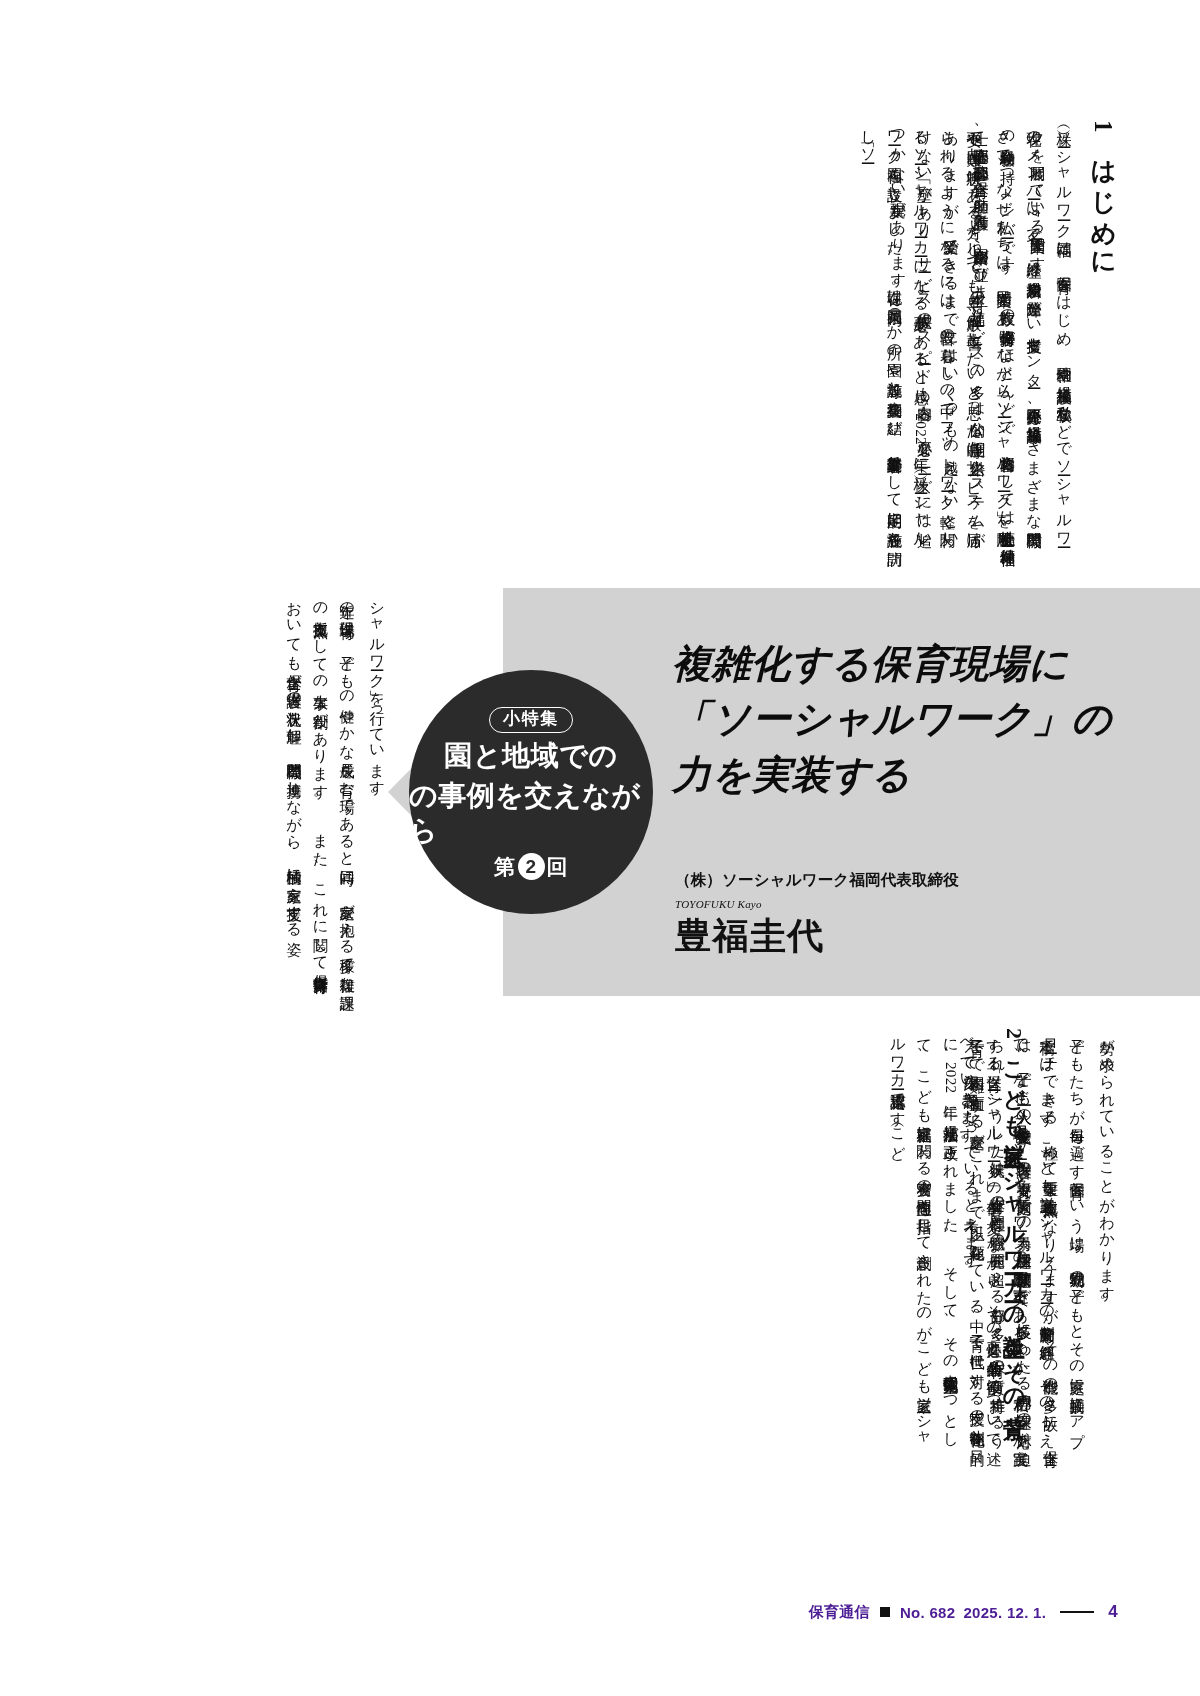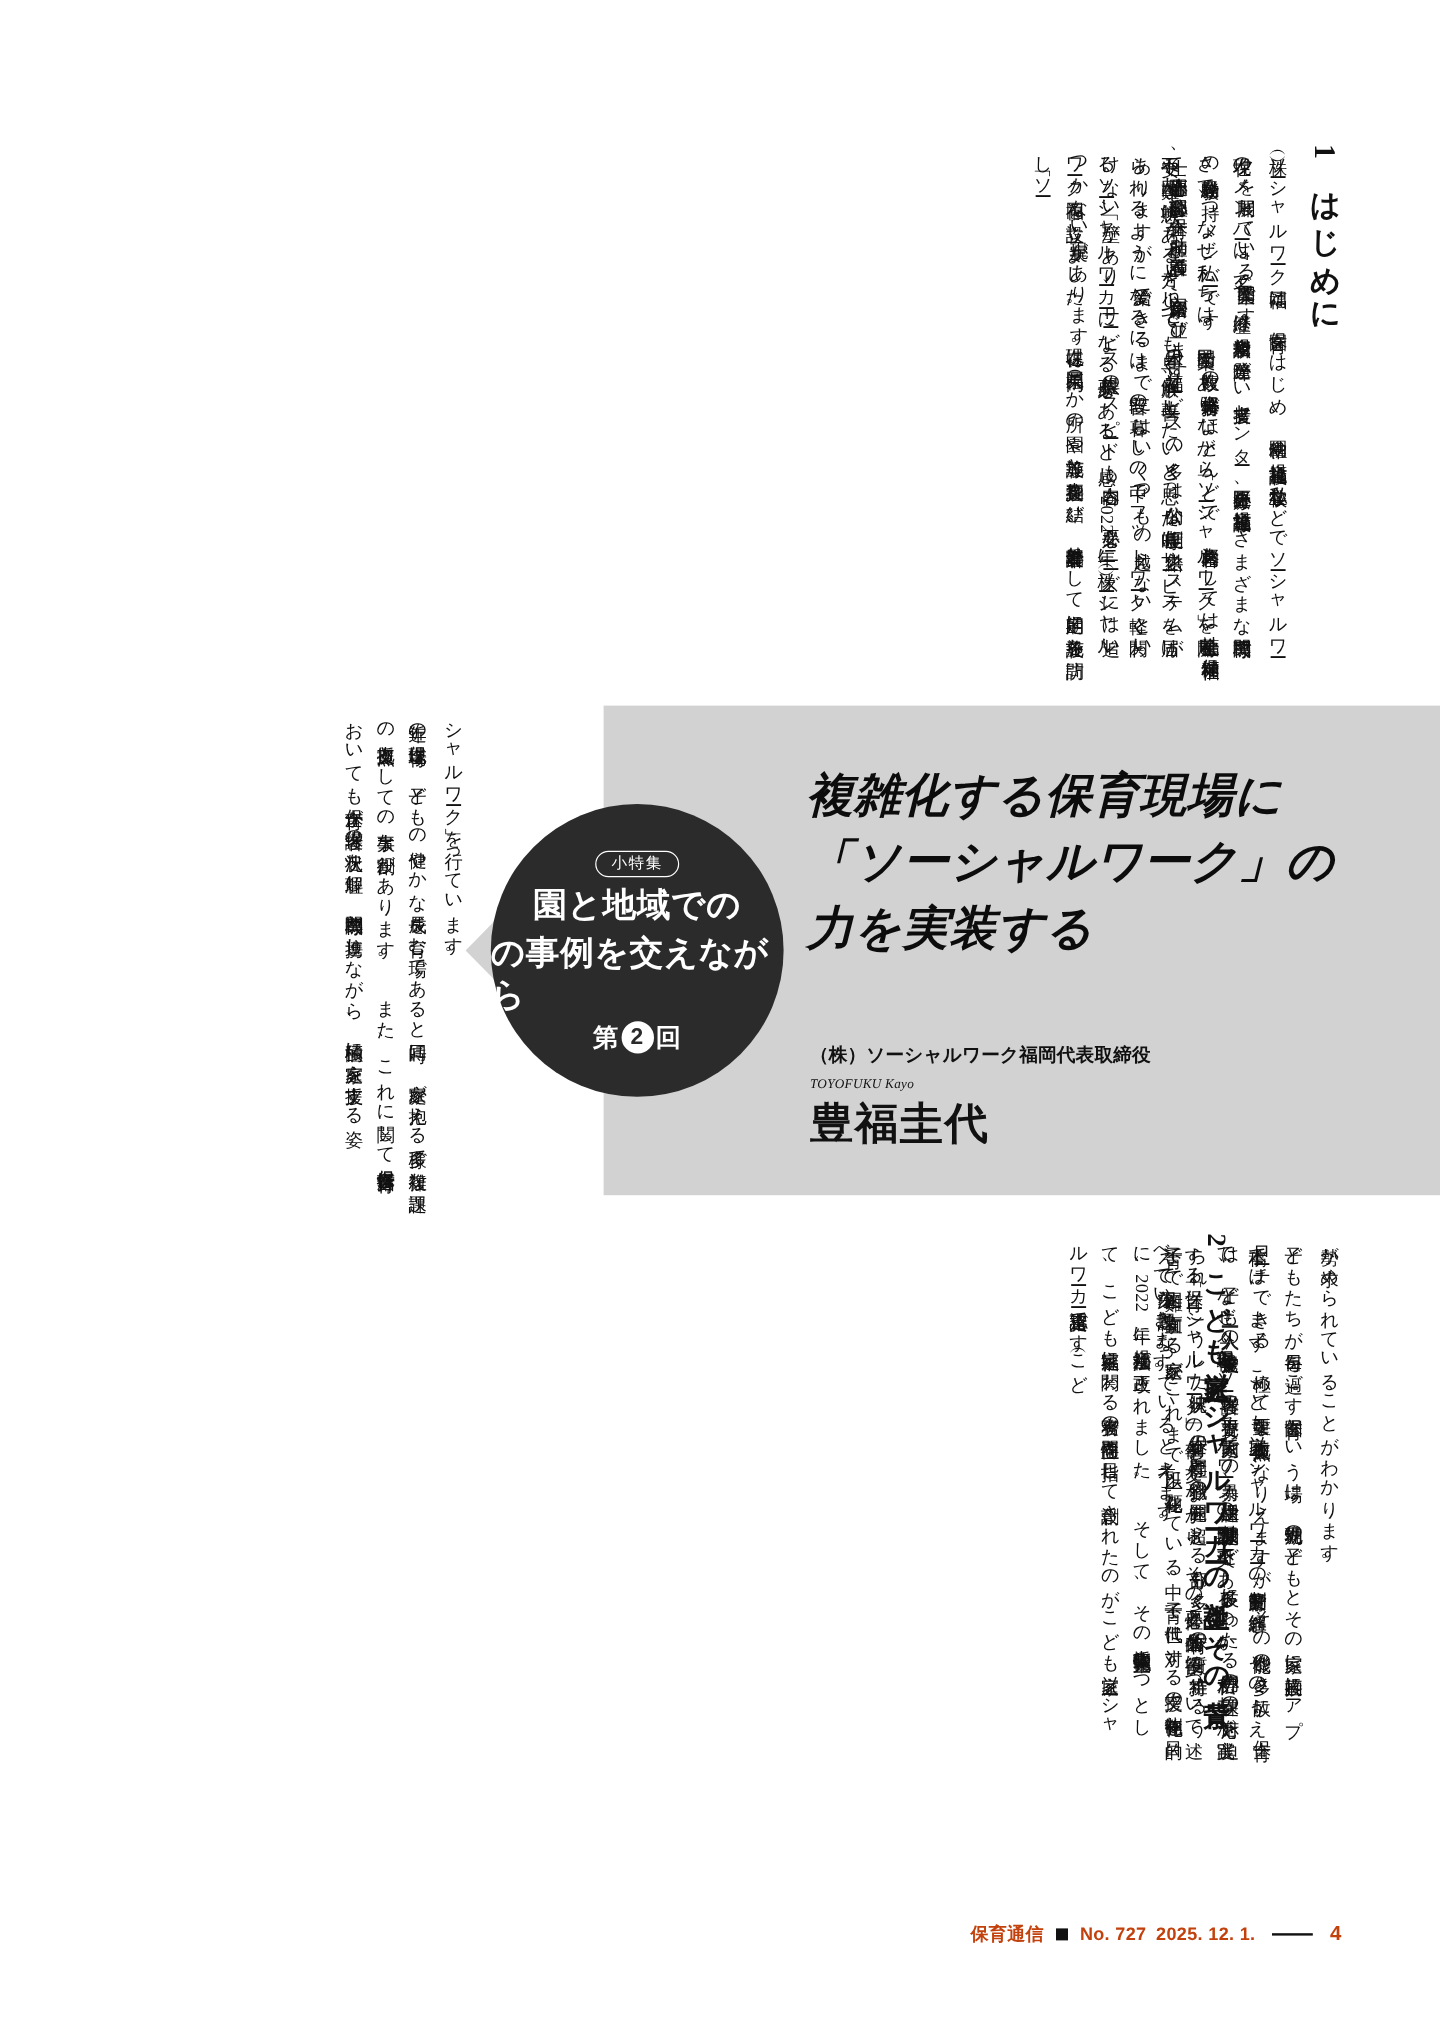--- a/index.html
+++ b/index.html
@@ -94,22 +94,22 @@
     font-family: "Liberation Sans", sans-serif;
   }
   .badge-inner {
     display: flex;
     flex-direction: column;
     align-items: center;
     gap: 5px;
     padding-top: 4px;
   }
   .badge-tag {
-    font-size: 13px;
-    font-weight: normal;
+    font-size: 17px;
+    font-weight: bold;
     letter-spacing: 0.1em;
     border: 1.5px solid #ffffff;
     border-radius: 14px;
     padding: 2px 13px 3px 13px;
     line-height: 1.1;
   }
   .badge-l1, .badge-l2 {
     font-size: 28px;
     font-weight: bold;
     letter-spacing: 0.02em;
@@ -216,21 +216,21 @@
   .footer {
     position: absolute;
     right: 82px;
     bottom: 74px;
     display: flex;
     align-items: center;
     gap: 8px;
     font-family: "Liberation Sans", sans-serif;
     font-size: 15px;
     font-weight: bold;
-    color: #c2410c;
+    color: #4c1d95;
     letter-spacing: 0.02em;
   }
   .footer .sq {
     display: inline-block;
     width: 10px;
     height: 10px;
     background: #111;
     margin: 0 2px;
   }
   .footer .rule {
@@ -295,19 +295,19 @@
     <div class="col">勢が求められていることがわかります。</div>
     <div class="col">子どもたちが毎日を過ごす保育園という場は、乳幼児期の子どもとその家庭に直接的にアプローチできる、極めて重要な支援拠点となりえますが、その機能の多さ故に、保育士は、子ども一人一人の発達支援や、保護者の育児不安、家庭内での暴力、生活課題や健康問題など、多岐にわたる専門外の課題の対応を迫られ、こうした状況は、保育士の専門性と職務の範囲を超える部分も多く、保育の質を維持するうえで深刻な課題となっていると考えます。</div>
     <div class="col">本稿では、まず、こども家庭ソーシャルワーカーの制度的背景を紐解き、そのうえで、なぜ今、保育現場にソーシャルワークの専門家が不可欠であるのか、私たちが実践する「保育ソーシャルワーク」の事例を交えながら、その必要性と具体的な役割について述べていきます。</div>
     <div class="heading-2">2 こども家庭ソーシャルワーカーの誕生とその背景</div>
     <div class="col">子育てで困難に直面する家庭がこれまで以上に顕在化している中、子育て世代に対する支援の体制強化を目的に、2022年に児童福祉法が改正されました。　そして、その支援体制強化策の一つとして、こども家庭福祉に関わる実務者の専門性向上を目指して創設されたのがこども家庭ソーシャルワーカー認定資格です（こど</div>
   </div>
 
   <div class="footer">
     <span>保育通信</span>
     <span class="sq"></span>
-    <span>No. 727</span>
+    <span>No. 682</span>
     <span>2025. 12. 1.</span>
     <span class="rule"></span>
     <span class="pg">4</span>
   </div>
 
 </div>
 
 </body></html>

